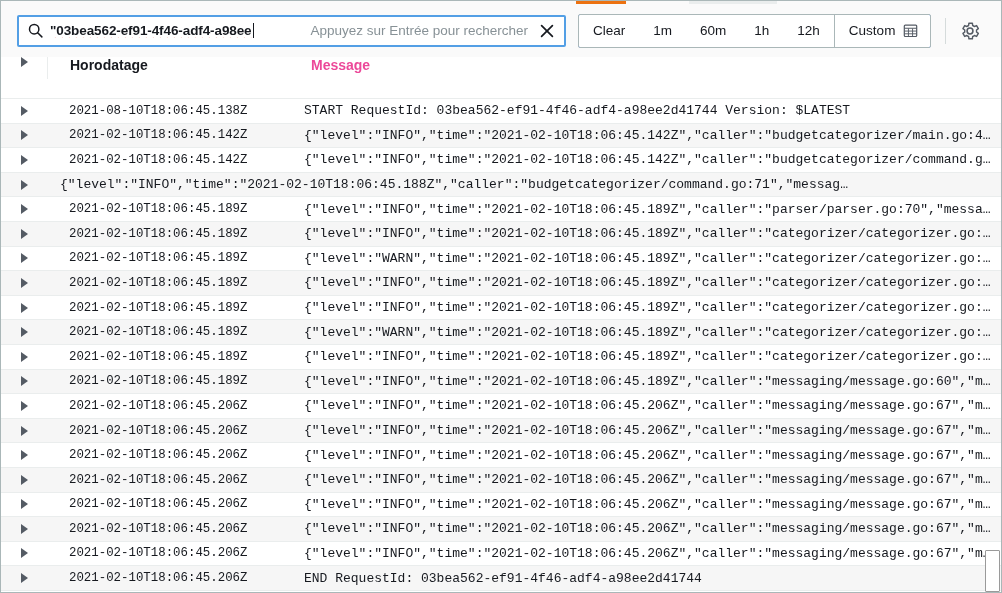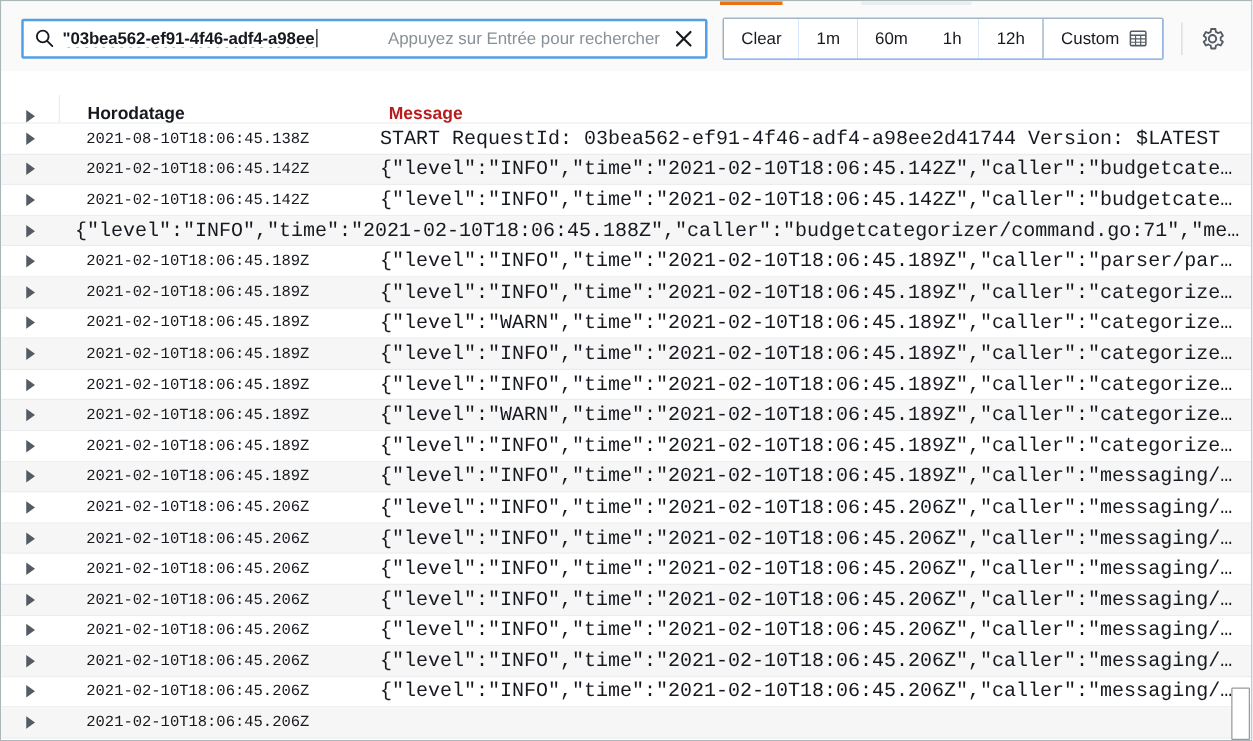--- a/index.html
+++ b/index.html
@@ -190,21 +190,21 @@
     top: 56px;
     left: 0;
     right: 0;
     bottom: 0;
     background: #ffffff;
     overflow: hidden;
   }
 
   .table-header {
     display: flex;
-    align-items: flex-end;
+    align-items: flex-start;
     height: 42px;
     background: #ffffff;
     border-bottom: 1px solid #eaeded;
     box-sizing: border-box;
   }
   .th-caret {
     flex: 0 0 auto;
     width: 46px;
     display: flex;
     align-items: center;
@@ -224,21 +224,21 @@
     font-size: 14px;
     font-weight: bold;
     color: #16191f;
   }
   .th-msg {
     flex: 1 1 auto;
     padding-left: 20px;
     box-sizing: border-box;
     font-size: 14px;
     font-weight: bold;
-    color: #b91c1c;
+    color: #ec4899;
   }
 
   .rows {
     position: relative;
   }
   .row {
     display: flex;
     align-items: center;
     height: 24.6px;
     box-sizing: border-box;
@@ -274,21 +274,21 @@
     white-space: nowrap;
     overflow: hidden;
   }
   .row-msg {
     flex: 1 1 auto;
     min-width: 0;
     padding-left: 13px;
     padding-right: 7px;
     box-sizing: border-box;
     font-family: "Liberation Mono", monospace;
-    font-size: 16px;
+    font-size: 13px;
     color: #16191f;
     white-space: nowrap;
     overflow: hidden;
     text-overflow: ellipsis;
   }
 
   
   .scroll-track {
     position: absolute;
     top: 0;
@@ -508,20 +508,21 @@
             <div class="caret-tri"></div>
           </div>
           <div class="row-ts">2021-02-10T18:06:45.206Z</div>
           <div class="row-msg">{"level":"INFO","time":"2021-02-10T18:06:45.206Z","caller":"messaging/message.go:67","message":"Mess…</div>
         </div>
         <div class="row alt">
           <div class="row-caret">
             <div class="caret-tri"></div>
           </div>
           <div class="row-ts">2021-02-10T18:06:45.206Z</div>
+          <div class="row-msg">END RequestId: 03bea562-ef91-4f46-adf4-a98ee2d41744</div>
         </div>
         <div class="row"></div>
       </div>
 
     <div class="scroll-track">
       <div class="scroll-thumb"></div>
     </div>
 
   </div>
 

